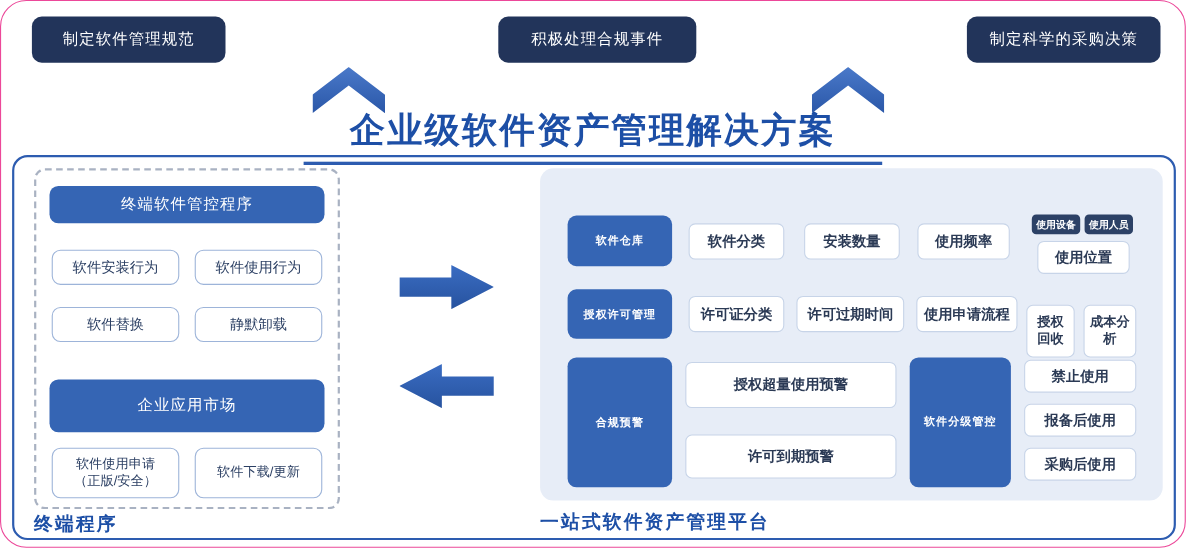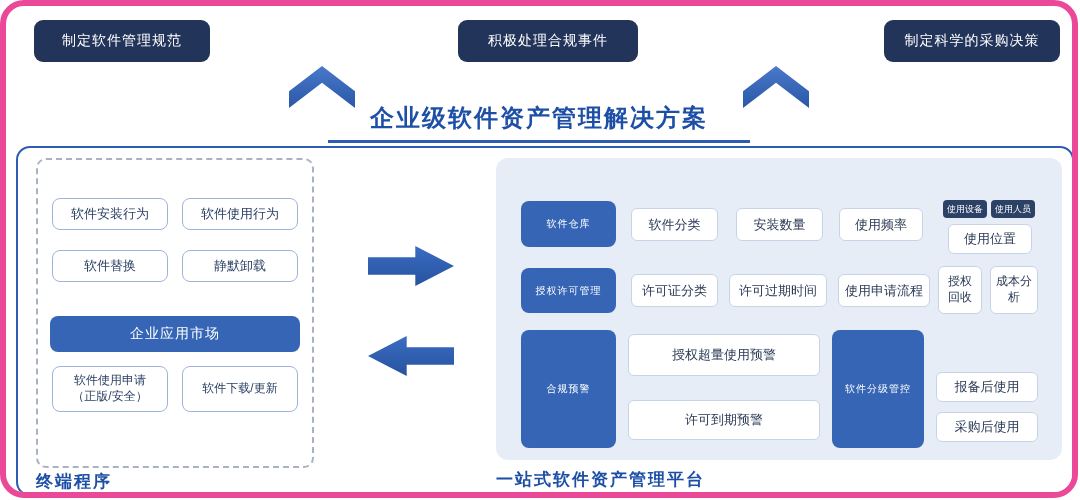--- a/index.html
+++ b/index.html
@@ -3,21 +3,21 @@
 <meta charset="utf-8">
 <style>
   html,body{margin:0;padding:0;background:#fff;}
   body{
     width:1080px;height:500px;position:relative;
     font-family:"Liberation Sans","DejaVu Sans",sans-serif;
     -webkit-font-smoothing:antialiased;
   }
   .canvas{
     position:absolute;left:0;top:0;width:1078px;height:498px;
-    border:6px solid #ec4899;border-radius:24px;background:#fff;
+    border:1px solid #ec4899;border-radius:24px;background:#fff;
     box-sizing:border-box;overflow:hidden;
   }
   
   .top-box{
     position:absolute;top:14px;height:42px;background:#22345a;border-radius:9px;
     color:#fff;font-size:14px;display:flex;align-items:center;justify-content:center;
     letter-spacing:1px;
   }
   .tb1{left:28px;width:176px;}
   .tb2{left:452px;width:180px;}
@@ -26,40 +26,40 @@
   .chevron{
     position:absolute;top:60px;width:66px;height:42px;z-index:0;
     background:linear-gradient(180deg,#4a79c9 0%,#2a57a8 100%);
     clip-path:polygon(50% 0%,100% 60%,100% 100%,50% 40%,0% 100%,0% 60%);
   }
   .chev-a{left:283px;}
   .chev-b{left:737px;}
   
   .main-title{
     position:absolute;top:96px;left:50%;transform:translateX(-50%);z-index:1;
-    font-size:24px;font-weight:bold;color:#1d4fa6;letter-spacing:2px;
+    font-size:32px;font-weight:bold;color:#1d4fa6;letter-spacing:2px;
     white-space:nowrap;padding:0 42px 6px;border-bottom:3px solid #2d5cb0;
     text-shadow:0 0 1px rgba(255,255,255,.6);
   }
   
   .main-frame{
     position:absolute;left:10px;top:140px;width:1058px;height:350px;
     border:2px solid #2d5cb0;border-radius:14px;box-sizing:border-box;background:#fff;
   }
   
   .left-panel{
     position:absolute;left:30px;top:152px;width:278px;height:310px;
     border:2px dashed #a9b2c2;border-radius:10px;background:#fff;
     box-sizing:border-box;padding:14px 12px;
   }
   .lp-header{
     height:34px;background:#3565b4;border-radius:8px;color:#fff;font-size:14px;
     display:flex;align-items:center;justify-content:center;letter-spacing:1px;
   }
-  .lp-header2{margin-top:34px;height:36px;font-family:Liberation Serif, serif;}
+  .lp-header2{margin-top:34px;height:48px;font-family:Liberation Serif, serif;}
   .lp-grid{display:grid;grid-template-columns:1fr 1fr;gap:20px 14px;margin:24px 2px 0;}
   .lp-btn{
     height:30px;background:#fff;border:1px solid #9db4d9;border-radius:8px;
     color:#2b3f63;font-size:13px;display:flex;align-items:center;justify-content:center;
     text-align:center;
   }
   .lp-bottom{display:grid;grid-template-columns:1fr 1fr;gap:14px;margin:14px 2px 0;}
   .lp-btn.tall{height:44px;flex-direction:column;font-size:12px;line-height:1.3;}
   
   .arrow{
@@ -74,26 +74,26 @@
     left:362px;top:330px;
     clip-path:polygon(100% 28%,45% 28%,45% 0%,0% 50%,45% 100%,45% 72%,100% 72%);
   }
   
   .right-panel{
     position:absolute;left:490px;top:152px;width:566px;height:302px;
     background:#e7edf7;border-radius:12px;
   }
   .node{
     position:absolute;box-sizing:border-box;display:flex;align-items:center;
-    justify-content:center;text-align:center;border-radius:6px;
+    justify-content:center;text-align:center;border-radius:6px;font-weight:bold;
   }
   .node.dark{background:#3565b4;color:#fff;font-size:10px;border-radius:8px;letter-spacing:1px;}
   .node.white{background:#fff;border:1px solid #c7d4e8;color:#2b3a55;font-size:13px;}
   .node.tag{background:#2c4166;color:#fff;font-size:9px;border-radius:4px;letter-spacing:0;}
-  .node.two-line{font-size:12px;line-height:1.3;padding:2px 4px;}
+  .node.two-line{font-size:12px;line-height:1.3;padding:2px 4px;margin-top:16px;}
   
   .n-head1{left:25px;top:43px;width:95px;height:46px;}
   .n-r1a{left:135px;top:50px;width:87px;height:33px;}
   .n-r1b{left:240px;top:50px;width:87px;height:33px;}
   .n-r1c{left:343px;top:50px;width:84px;height:33px;}
   .n-tag1{left:447px;top:42px;width:44px;height:18px;}
   .n-tag2{left:495px;top:42px;width:44px;height:18px;}
   .n-loc{left:452px;top:66px;width:84px;height:30px;}
   
   .n-head2{left:25px;top:110px;width:95px;height:45px;font-size:13px;}
@@ -128,20 +128,21 @@
   <div class="top-box tb3">制定科学的采购决策</div>
 
   <div class="chevron chev-a"></div>
   <div class="chevron chev-b"></div>
 
   <div class="main-title">企业级软件资产管理解决方案</div>
 
   <div class="main-frame"></div>
 
   <div class="left-panel">
+    <div class="lp-header">终端软件管控程序</div>
     <div class="lp-grid">
       <div class="lp-btn">软件安装行为</div>
       <div class="lp-btn">软件使用行为</div>
       <div class="lp-btn">软件替换</div>
       <div class="lp-btn">静默卸载</div>
     </div>
     <div class="lp-header lp-header2">企业应用市场</div>
     <div class="lp-bottom">
       <div class="lp-btn tall">
         <span>软件使用申请</span>
@@ -168,20 +169,21 @@
     <div class="node white n-r2a">许可证分类</div>
     <div class="node white n-r2b">许可过期时间</div>
     <div class="node white n-r2c">使用申请流程</div>
     <div class="node white two-line n-r2d">授权回收</div>
     <div class="node white two-line n-r2e">成本分析</div>
 
     <div class="node dark n-head3">合规预警</div>
     <div class="node white n-alert1">授权超量使用预警</div>
     <div class="node white n-alert2">许可到期预警</div>
     <div class="node dark n-head4">软件分级管控</div>
+    <div class="node white n-c1">禁止使用</div>
     <div class="node white n-c2">报备后使用</div>
     <div class="node white n-c3">采购后使用</div>
   </div>
 
   <div class="caption caption-left">终端程序</div>
   <div class="caption caption-right">一站式软件资产管理平台</div>
 
 </div>
 
 </body></html>

